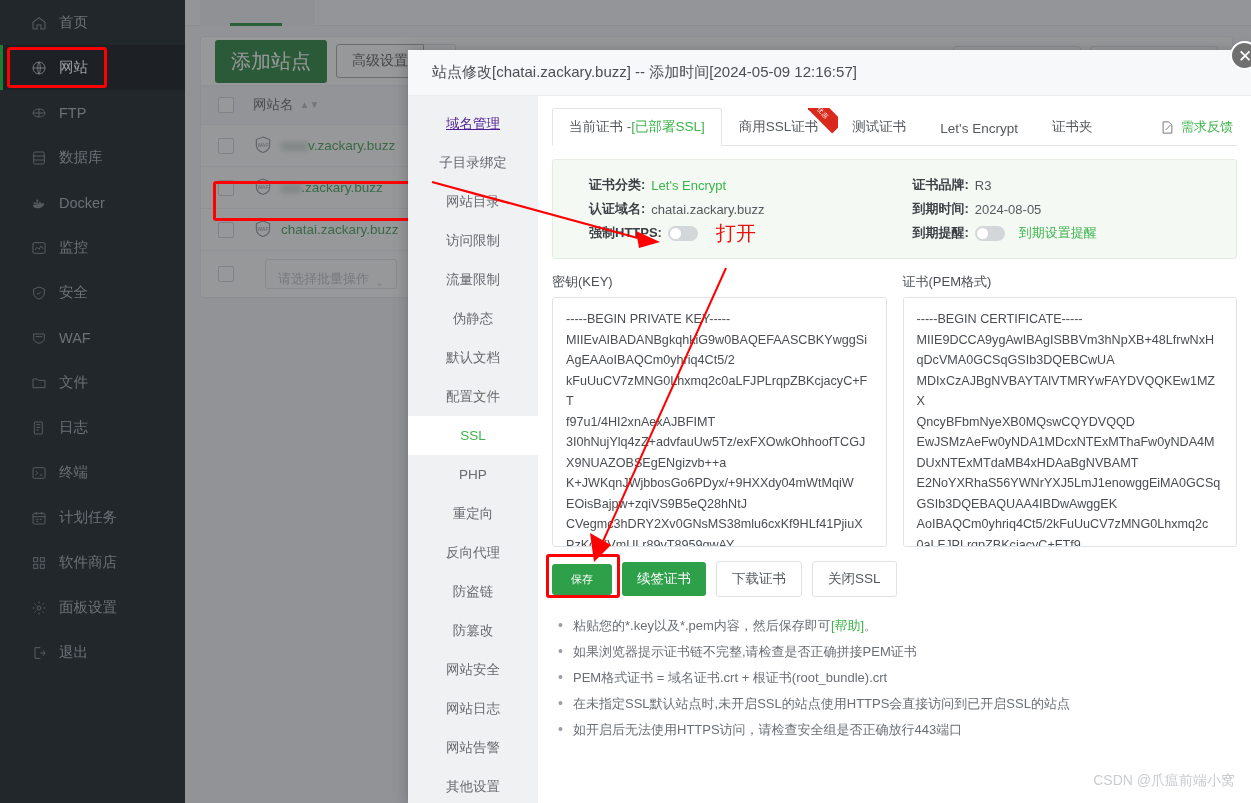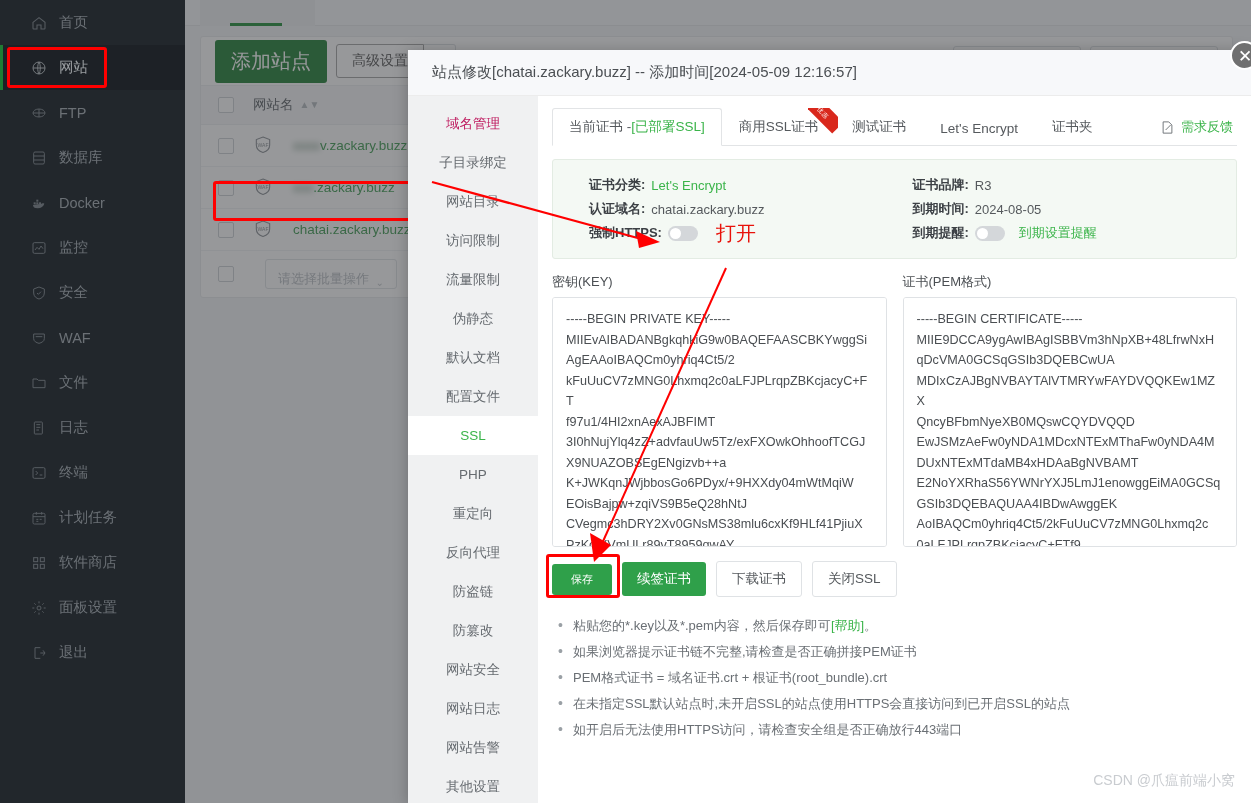--- a/index.html
+++ b/index.html
@@ -79,21 +79,21 @@
     padding-left:17px; font-size:13.5px; color:#5a5f64;
   }
   .cbox { width:16px; height:16px; border:1px solid #cdd1d5; border-radius:2px; background:#fff; flex:0 0 16px; }
   .tbl-head .colname { margin-left:19px; display:flex; align-items:center; gap:6px; }
   .sortico { font-size:10px; color:#b5babe; line-height:1; display:flex; flex-direction:column; }
 
   .tbl-row {
     display:flex; align-items:center; height:42px; padding-left:17px;
     border-bottom:1px solid #f0f2f4; font-size:13.5px;
   }
-  .tbl-row .sitecell { margin-left:19px; display:flex; align-items:center; gap:20px; }
+  .tbl-row .sitecell { margin-left:19px; display:flex; align-items:center; gap:8px; }
   .waf-shield { width:20px; height:21px; flex:0 0 20px; }
   .sitename { color:#3f9c52; }
   .blurred { filter: blur(3.2px); color:#5c7f67; }
   .row-highlight {
     position:absolute; left:8px; width:206px; height:40px;
     border:3px solid #FF0000; border-radius:3px; pointer-events:none; z-index:6;
   }
   .tbl-foot { display:flex; align-items:center; height:46px; padding-left:17px; gap:12px; }
   .sel-batch {
     margin-left:19px; width:132px; height:30px; border:1px solid #e0e3e6; border-radius:3px;
@@ -124,21 +124,21 @@
     text-align:center; cursor:pointer; z-index:45; font-family:inherit;
   }
   .modal-body { flex:1; display:flex; min-height:0; }
   .modal-nav {
     width:130px; background:#f0f1f2; padding-top:8px; flex:0 0 130px;
   }
   .nav-item {
     height:39px; display:flex; align-items:center; justify-content:center;
     font-size:13.5px; color:#666b70; cursor:pointer;
   }
-  .nav-item.green { color:#be185d; }
+  .nav-item.green { color:#4c1d95;text-decoration:underline; }
   .nav-item.sel { background:#ffffff; color:#3bb44a; }
   .modal-main { flex:1; background:#fff; padding:12px 14px 0 14px; min-width:0; position:relative; }
 
   .tabs { display:flex; align-items:flex-end; border-bottom:1px solid #e2e4e6; height:38px; position:relative; }
   .tab {
     font-size:13.5px; color:#55595d; padding:9px 16px; cursor:pointer; position:relative;
     border:1px solid transparent; bottom:-1px;
   }
   .tab.active {
     background:#fff; border:1px solid #e2e4e6; border-bottom-color:#fff;

